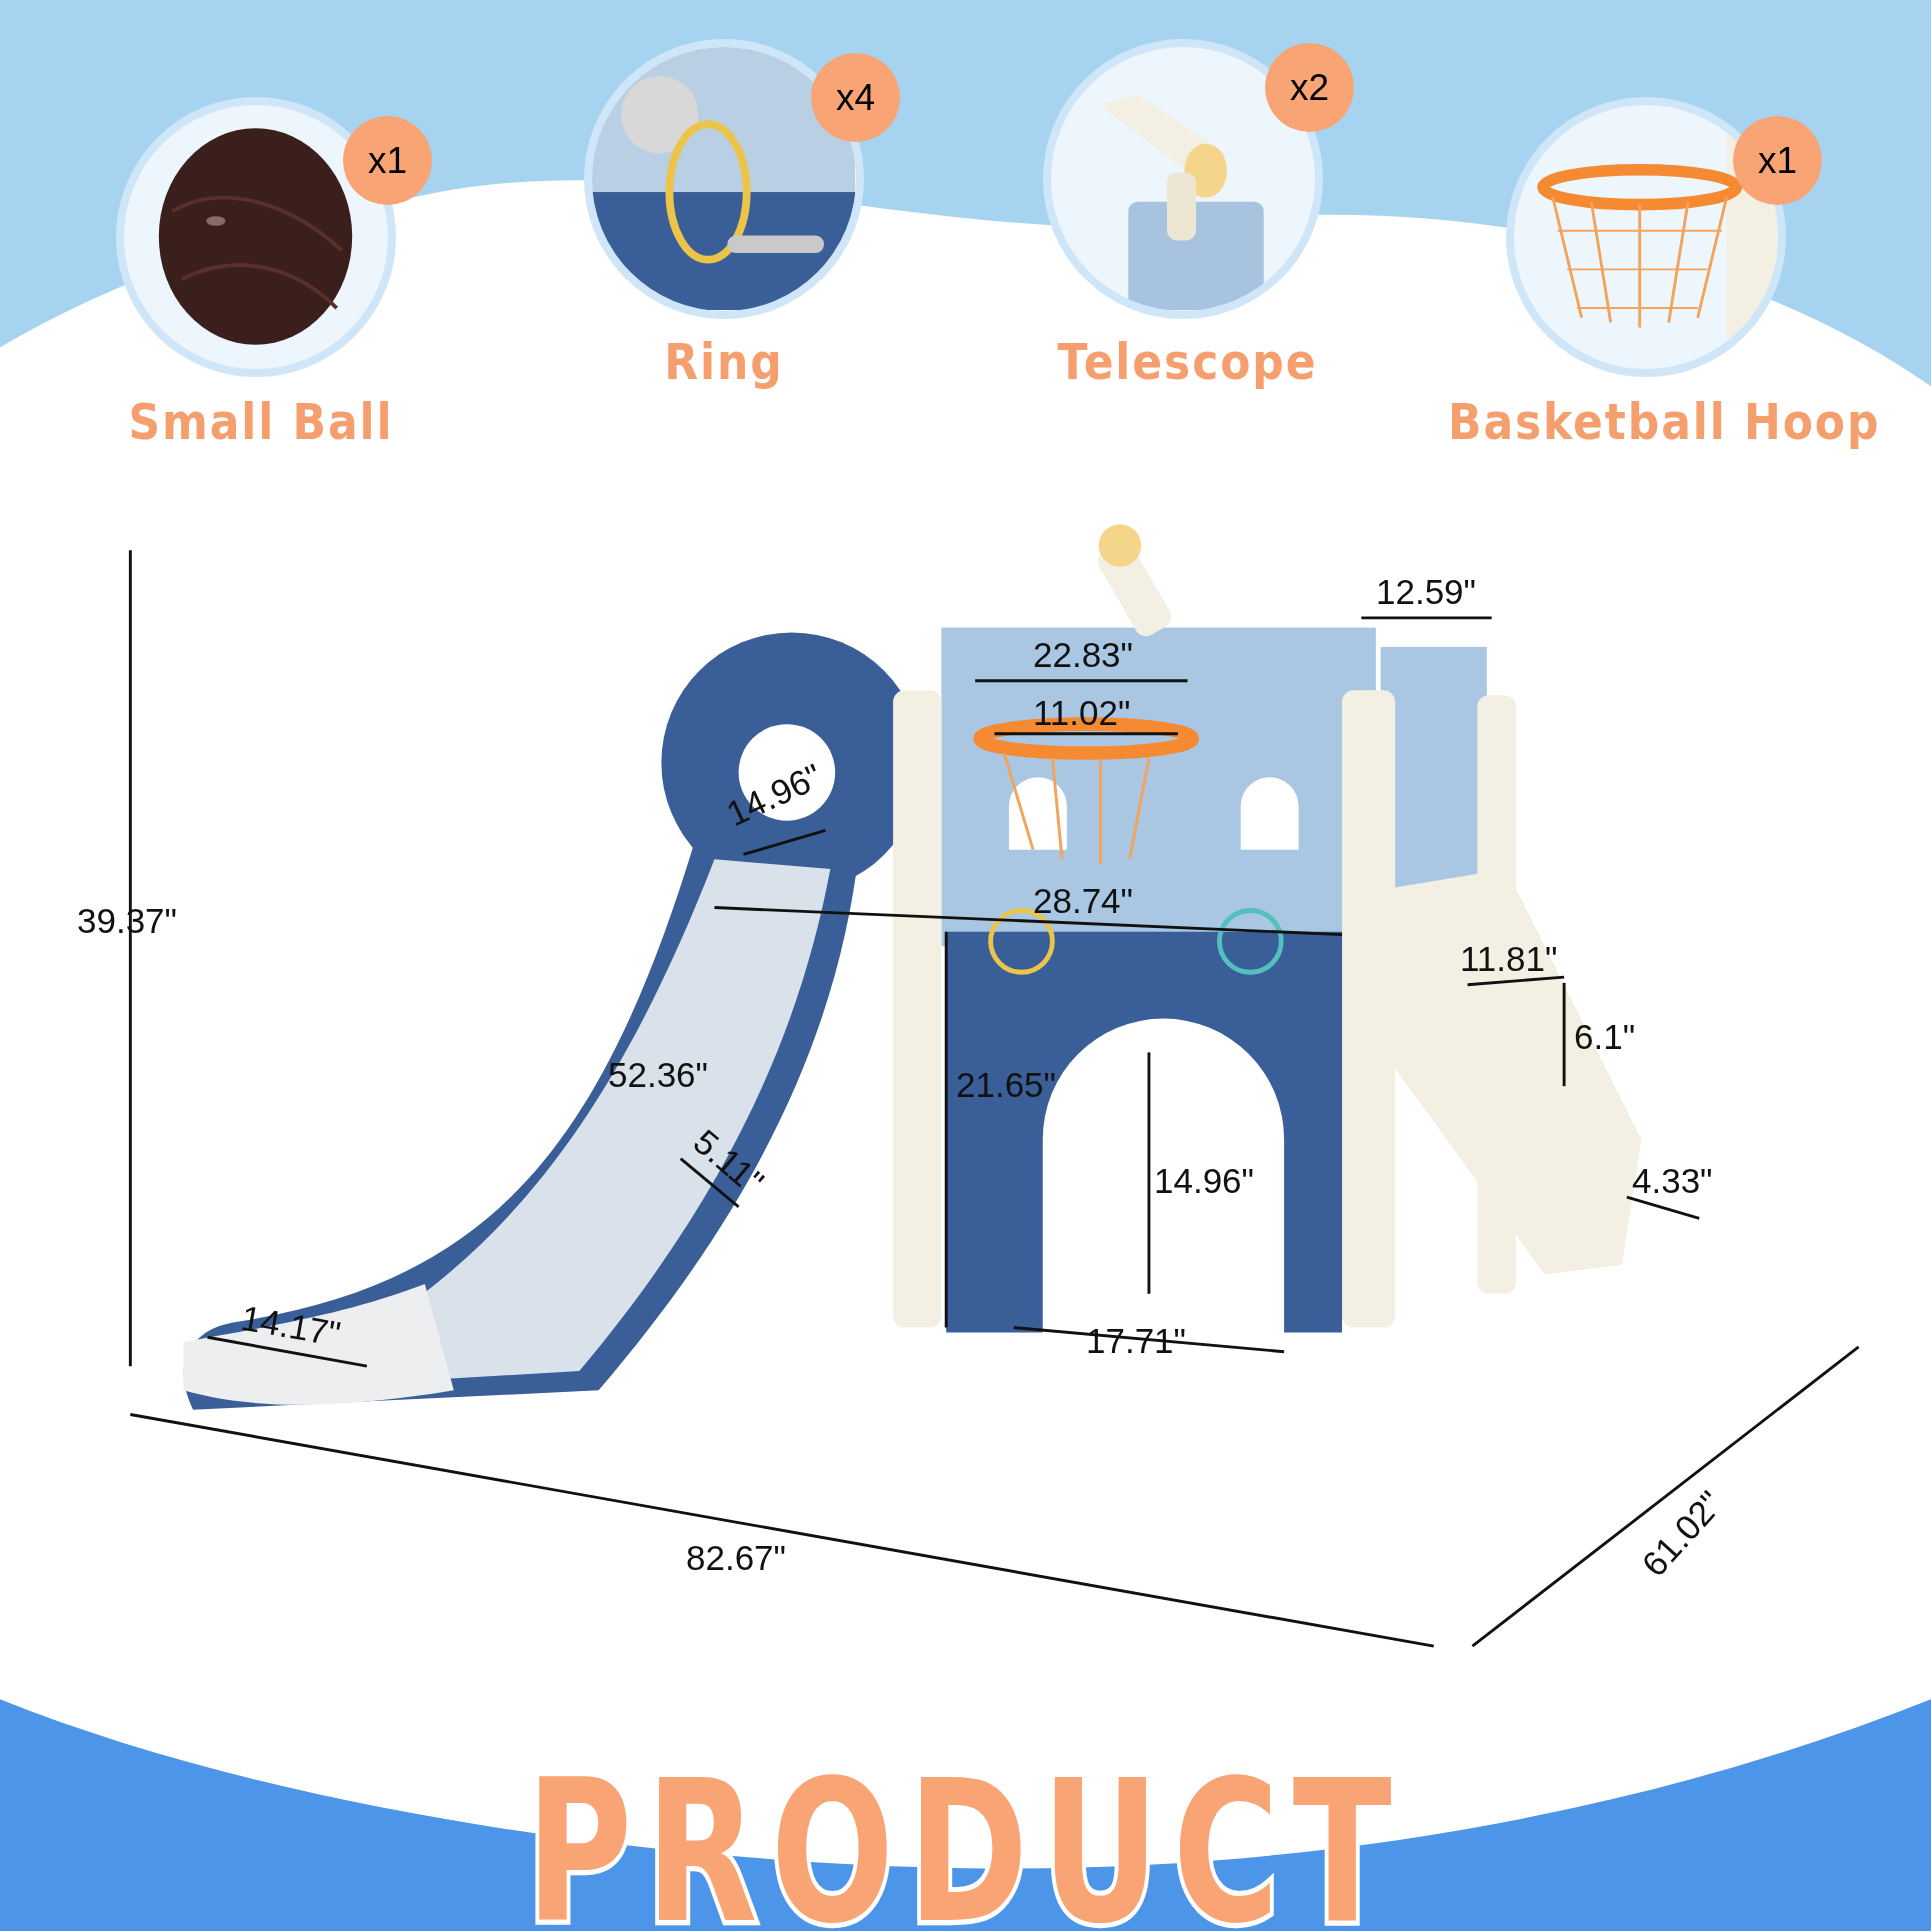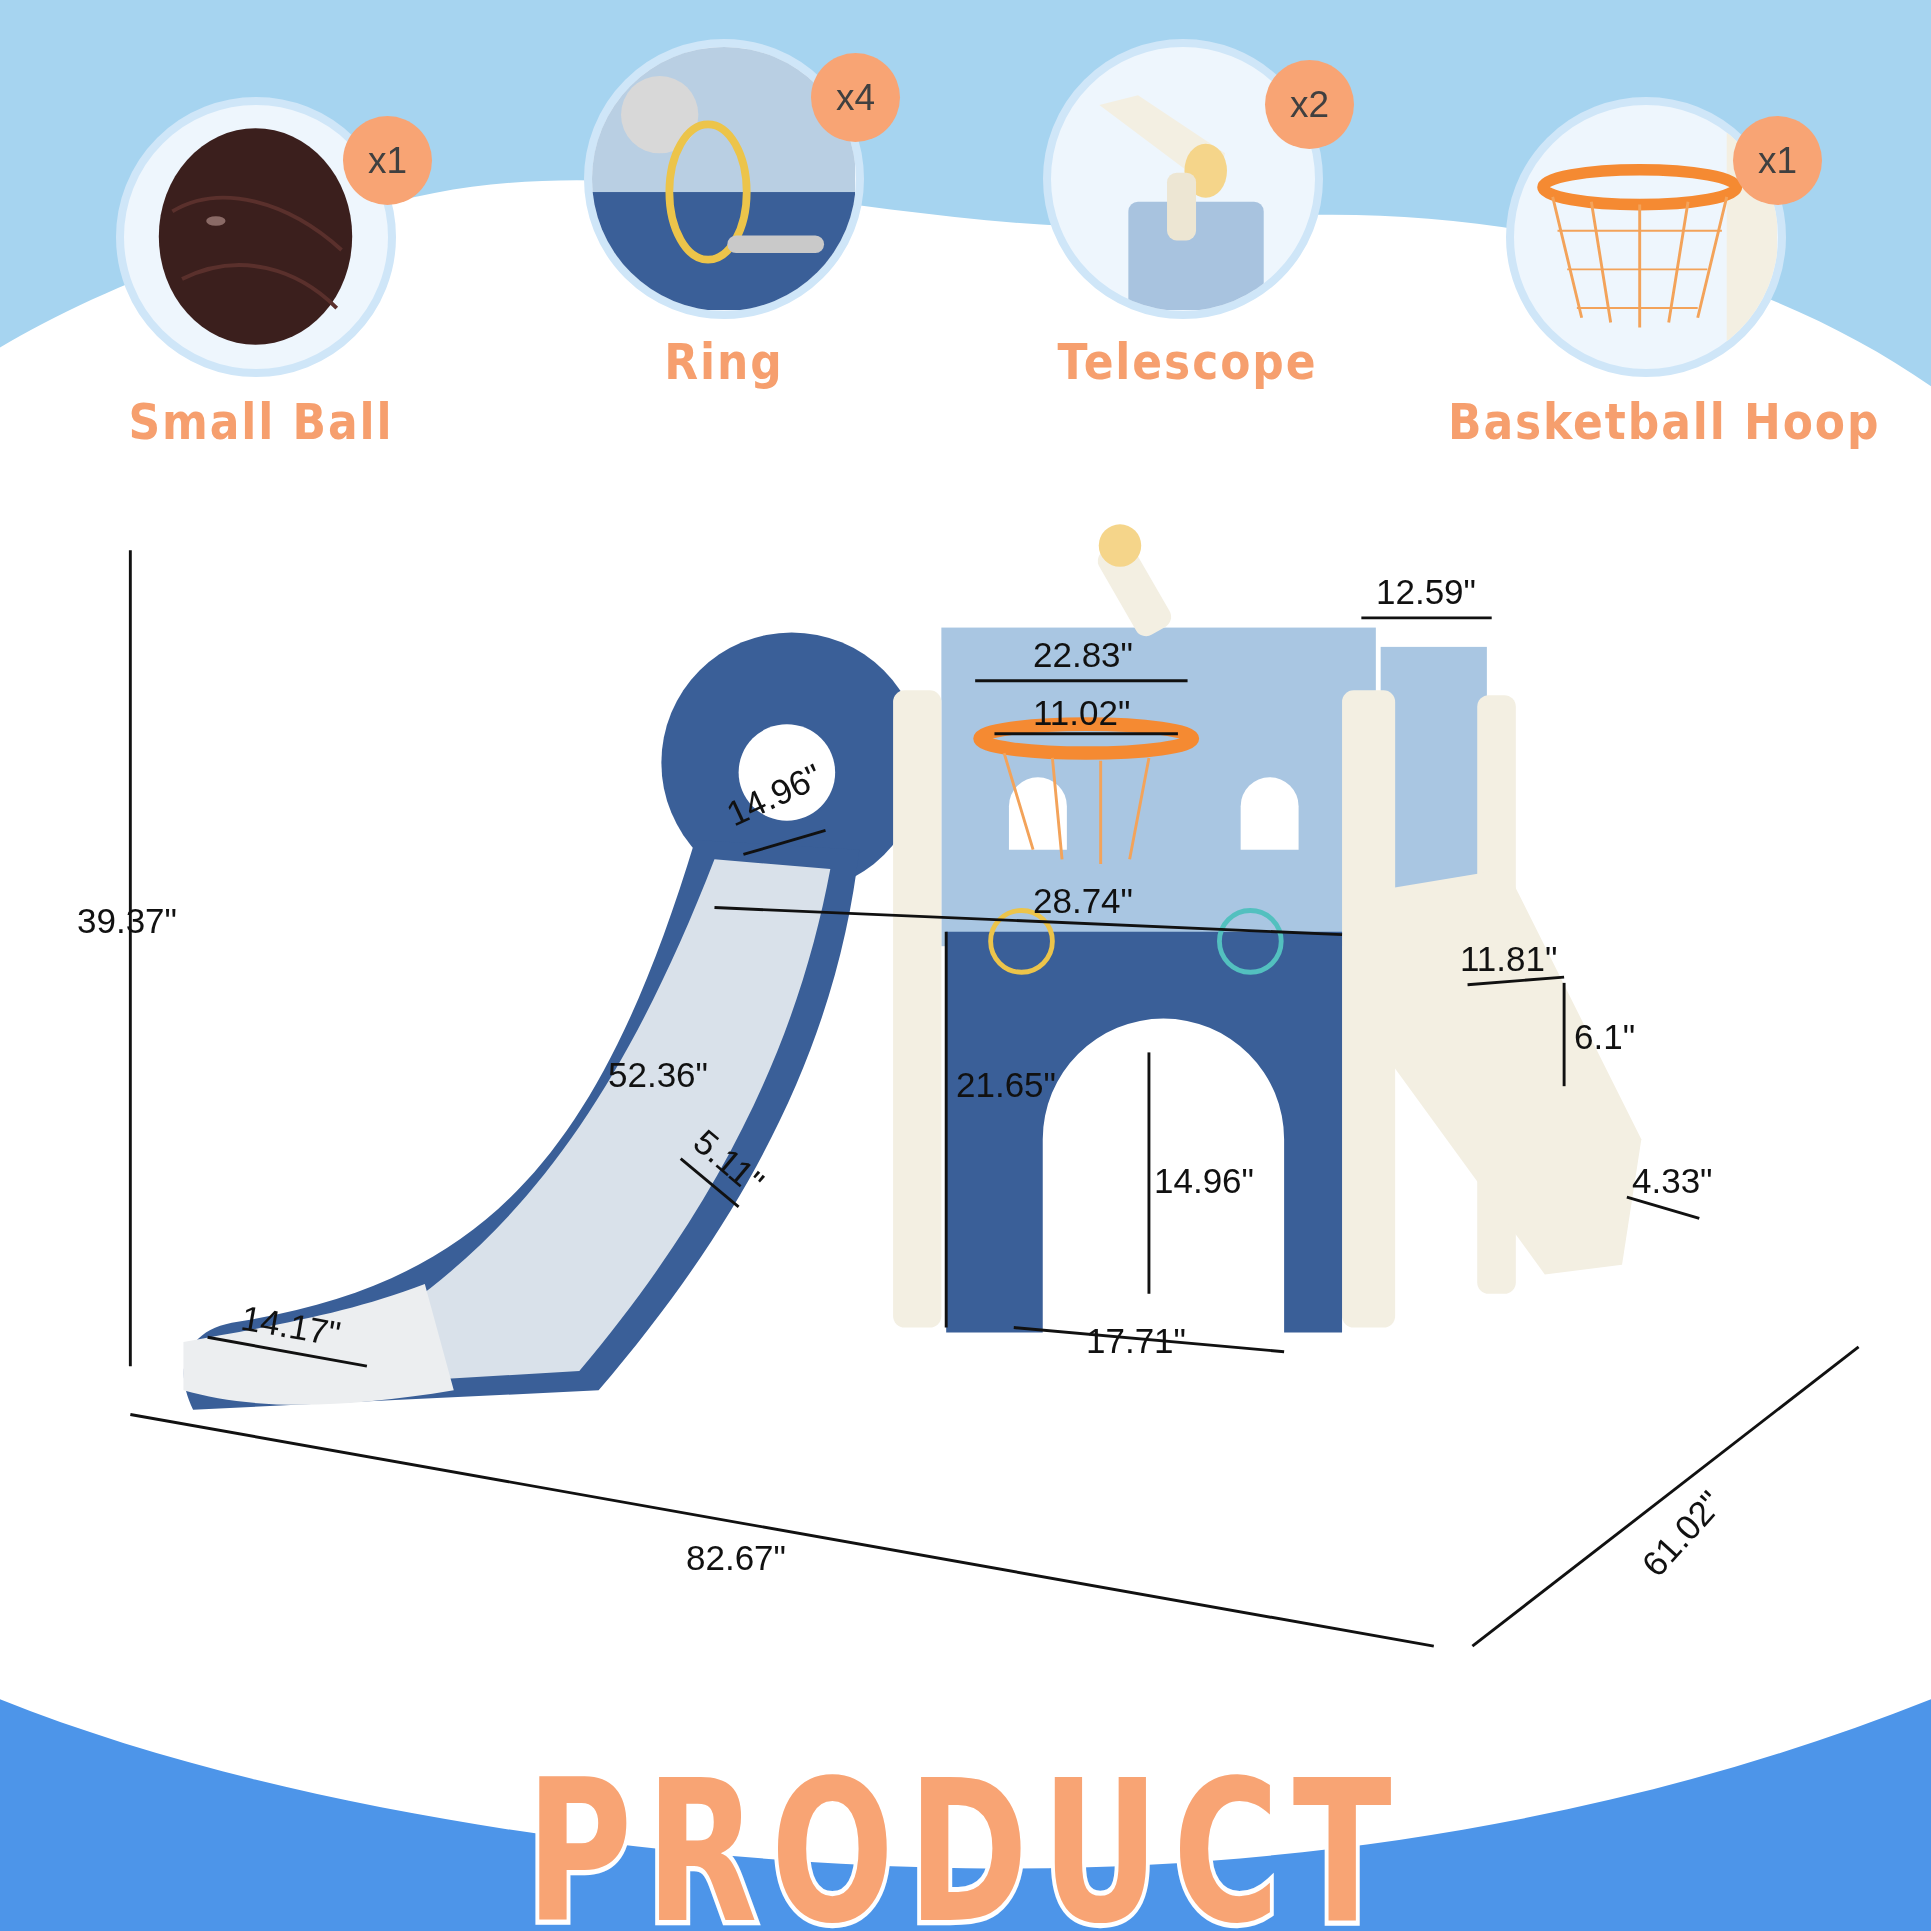--- a/index.html
+++ b/index.html
@@ -1,20 +1,20 @@
 <!DOCTYPE html>
 <html><head>
 <meta charset="utf-8">
 <style>
   html,body{margin:0;padding:0;}
   body{width:1931px;height:1931px;position:relative;overflow:hidden;background:#ffffff;font-family:"DejaVu Sans",sans-serif;}
   .abs{position:absolute;}
   .bg-top{left:0;top:0;width:1931px;height:1931px;}
   .acc{position:absolute;width:280px;height:280px;border-radius:50%;background:#eef6fd;border:8.7px solid #cfe6f8;box-sizing:border-box;overflow:hidden;}
-  .badge{position:absolute;width:89px;height:89px;border-radius:50%;background:#f8a474;color:#404040;font-family:"Liberation Sans",sans-serif;font-size:37px;display:flex;align-items:center;justify-content:center;}
+  .badge{position:absolute;width:89px;height:89px;border-radius:50%;background:#f8a474;color:#000000;font-family:"Liberation Sans",sans-serif;font-size:37px;display:flex;align-items:center;justify-content:center;}
   .acc-label{position:absolute;color:#f69f6e;font-family:"DejaVu Sans",sans-serif;font-weight:bold;font-size:44px;letter-spacing:1.9px;text-align:center;white-space:nowrap;transform:scaleY(1.15);}
   .dim{position:absolute;font-family:"Liberation Sans",sans-serif;font-size:35px;color:#111;white-space:nowrap;line-height:1;}
   .title{position:absolute;left:0;width:1931px;top:1738px;text-align:center;font-family:"DejaVu Sans",sans-serif;font-weight:bold;font-size:145px;letter-spacing:13.5px;color:#f8a474;-webkit-text-stroke:7.7px #ffffff;paint-order:stroke fill;transform:scaleY(1.35);transform-origin:center top;}
 </style>
 </head>
 <body>
 
 <svg class="abs bg-top" viewBox="0 0 2000 2000" width="1931" height="1931">
   <path d="M0 0 H2000 V400 C1800 260 1500 200 1250 230 C1000 260 700 150 450 200 C250 240 100 300 0 360 Z" fill="#a6d4f0"></path>
   <path d="M0 1760 C300 1880 700 1930 1000 1935 C1350 1940 1700 1880 2000 1760 V2000 H0 Z" fill="#4d95e9"></path>
@@ -44,21 +44,21 @@
 <div class="acc-label" style="left:579px;top:336px;width:290px;">Ring</div>
 
 <div class="acc" style="left:1043px;top:39px;">
   <svg width="263" height="263" viewBox="0 0 272 272">
     <rect x="80" y="160" width="140" height="120" rx="10" fill="#a8c3df"></rect>
     <path d="M50 60 L90 50 L180 110 L170 150 Z" fill="#f3efe2"></path>
     <ellipse cx="160" cy="128" rx="22" ry="28" fill="#f5d58a"></ellipse>
     <rect x="120" y="130" width="30" height="70" rx="10" fill="#ede6d3"></rect>
   </svg>
 </div>
-<div class="badge" style="left:1265px;top:60px;">x2</div>
+<div class="badge" style="left:1265px;top:43px;">x2</div>
 <div class="acc-label" style="left:1033px;top:336px;width:309px;">Telescope</div>
 
 <div class="acc" style="left:1506px;top:97px;">
   <svg width="263" height="263" viewBox="0 0 272 272">
     <rect x="220" y="0" width="52" height="272" fill="#f3efe2"></rect>
     <ellipse cx="130" cy="85" rx="100" ry="18" fill="none" stroke="#f58a32" stroke-width="12"></ellipse>
     <path d="M40 95 L70 220 M80 100 L100 225 M130 103 L130 230 M180 100 L160 225 M220 95 L190 220" stroke="#f3a35a" stroke-width="3" fill="none"></path>
     <path d="M45 130 L215 130 M55 170 L200 170 M65 210 L190 210" stroke="#f3a35a" stroke-width="2" fill="none"></path>
   </svg>
 </div>

